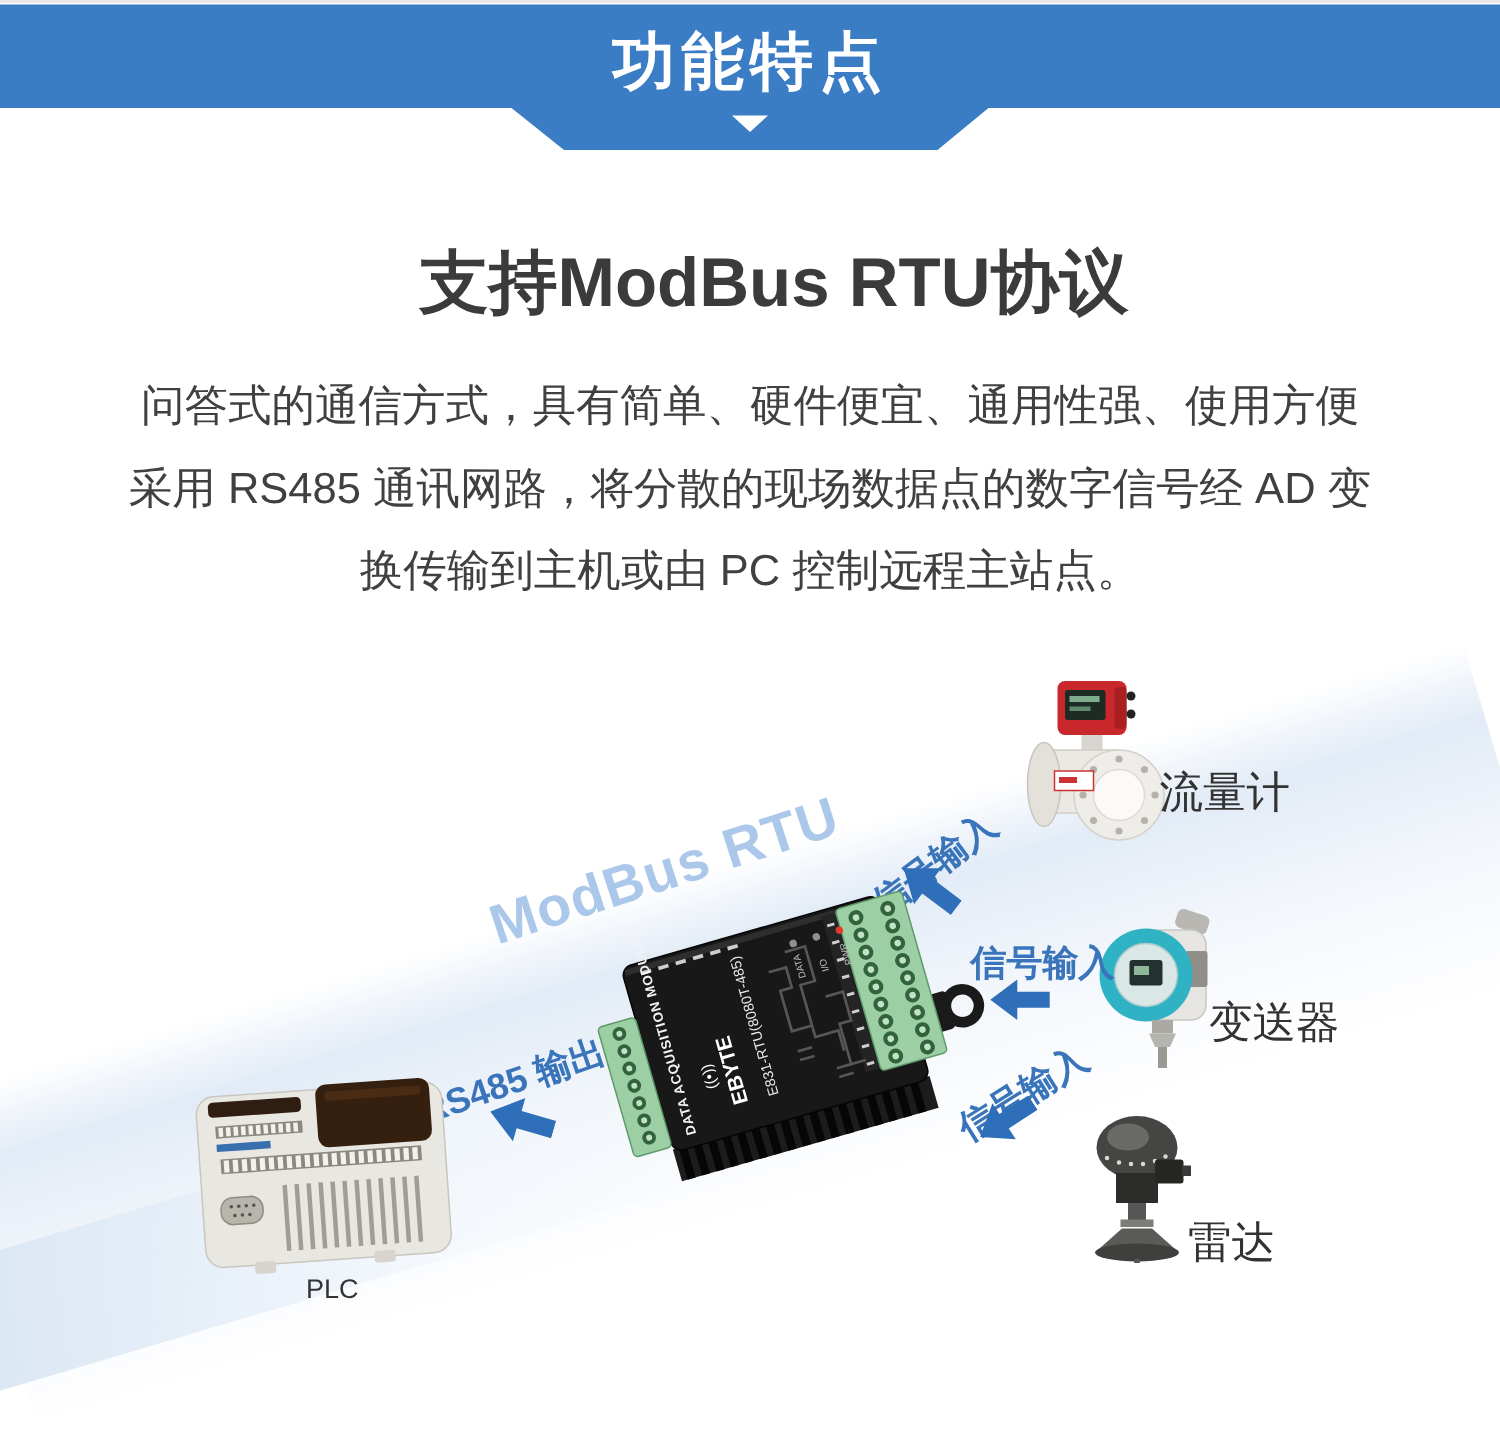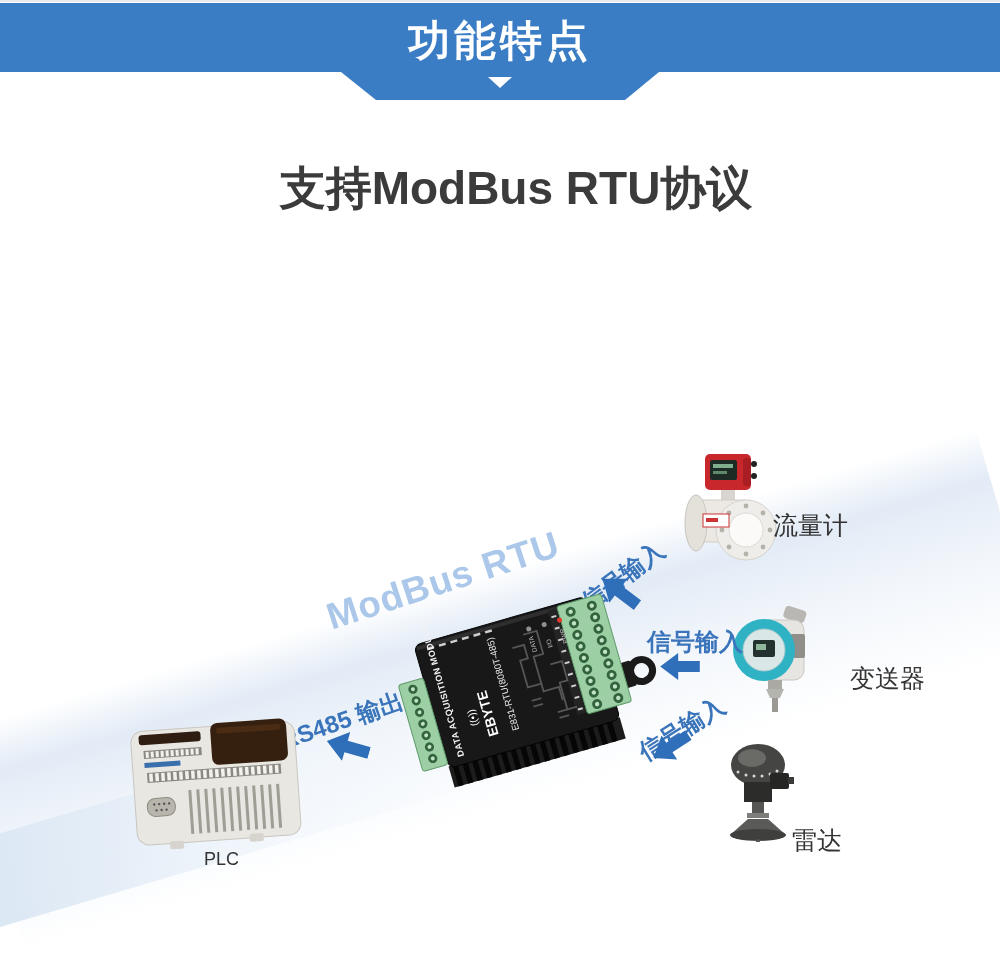--- a/index.html
+++ b/index.html
@@ -22,39 +22,44 @@
         transform:rotate(-16.5deg);
         background:linear-gradient(to bottom,rgba(223,233,244,0) 0%,#e2ebf6 22%,
                    #f2f6fb 55%,rgba(255,255,255,0) 100%);}
   .band2{position:absolute;left:-60px;top:350px;width:560px;height:90px;
          transform:rotate(-16.5deg);
          background:linear-gradient(to right,#d8e5f3 0%,rgba(240,246,252,0.6) 60%,
                     rgba(255,255,255,0) 100%);}
   #watermark{position:absolute;left:322px;top:140px;transform:rotate(-18deg);
              color:#abc8ea;font-size:37px;font-weight:600;letter-spacing:1px;white-space:nowrap;}
   .sig-label{position:absolute;color:#3a74ba;font-size:24px;font-weight:600;white-space:nowrap;}
-  .dev-label{position:absolute;color:#333333;font-size:25px;white-space:nowrap;}
+  .dev-label{position:absolute;color:#333333;font-size:29px;white-space:nowrap;}
   .arrow{position:absolute;}
   svg{display:block;}
 </style>
 </head>
 <body>
 
 <div id="stage">
 
   <div id="topline"></div>
 
   <svg id="banner-svg" width="1000" height="104" viewBox="0 0 1000 104">
     <path d="M0,3 L1000,3 L1000,72 L659,72 L625,100 L376,100 L341,72 L0,72 Z" fill="#3a7dc5"></path>
     <polygon points="488,77 512,77 500,88" fill="#ffffff"></polygon>
   </svg>
   <div id="banner-title">功能特点</div>
 
   <div id="page-title">支持ModBus RTU协议</div>
 
+  <div id="desc">
+    <div>问答式的通信方式，具有简单、硬件便宜、通用性强、使用方便</div>
+    <div>采用 RS485 通讯网路，将分散的现场数据点的数字信号经 AD 变</div>
+    <div>换传输到主机或由 PC 控制远程主站点。</div>
+  </div>
 
   <div id="diagram">
 
     <div class="band"></div>
     <div class="band2"></div>
 
     <div id="watermark">ModBus RTU</div>
 
     <svg class="abs" style="left:683px;top:30px;" width="96" height="122" viewBox="0 0 96 122">
       <rect x="38" y="38" width="14" height="12" fill="#d8d5d0"></rect>
@@ -94,21 +99,21 @@
       <rect x="30" y="14" width="48" height="60" rx="10" fill="#e6e5e1" stroke="#c8c7c2"></rect>
       <rect x="64" y="28" width="15" height="24" rx="2" fill="#8f8e89"></rect>
       <circle cx="38" cy="44" r="31" fill="#2fb3c4"></circle>
       <circle cx="38" cy="44" r="21" fill="#d9e8e6" stroke="#aac9cc"></circle>
       <rect x="27" y="34" width="22" height="17" rx="2" fill="#23322e"></rect>
       <rect x="30" y="38" width="10" height="6" fill="#8fb79b"></rect>
       <rect x="42" y="74" width="14" height="9" fill="#aaa9a4"></rect>
       <polygon points="40,83 58,83 54,92 44,92" fill="#b5b5b0"></polygon>
       <rect x="46" y="92" width="6" height="14" fill="#9a9994"></rect>
     </svg>
-    <div class="dev-label" style="left:806px;top:242px;margin-left:44px;">变送器</div>
+    <div class="dev-label" style="left:806px;top:242px;">变送器</div>
 
     <div class="sig-label" style="left:647px;top:206px;">信号输入</div>
     <svg class="arrow" style="left:660px;top:233px;" width="40" height="27" viewBox="0 0 44 30">
       <polygon points="0,15 20,0 20,9 44,9 44,21 20,21 20,30" fill="#2f6fba"></polygon>
     </svg>
 
     <svg class="abs" style="left:716px;top:322px;" width="84" height="100" viewBox="0 0 84 100">
       <ellipse cx="42" cy="23" rx="27" ry="21" fill="#454543"></ellipse>
       <ellipse cx="36" cy="16" rx="14" ry="9" fill="#6a6a67"></ellipse>
       <g fill="#d8d8d5">
@@ -121,21 +126,21 @@
       </g>
       <rect x="28" y="40" width="28" height="20" fill="#2c2c2a"></rect>
       <rect x="54" y="31" width="19" height="16" rx="2" fill="#262624"></rect>
       <rect x="72" y="35" width="6" height="7" fill="#3a3a38"></rect>
       <rect x="36" y="60" width="12" height="12" fill="#565654"></rect>
       <rect x="31" y="71" width="22" height="5" fill="#7d7d7a"></rect>
       <polygon points="14,93 70,93 52,77 32,77" fill="#5a5a58"></polygon>
       <ellipse cx="42" cy="93" rx="28" ry="6" fill="#3f3f3d"></ellipse>
       <circle cx="42" cy="99" r="2" fill="#555553"></circle>
     </svg>
-    <div class="dev-label" style="left:792px;top:404px;">雷达</div>
+    <div class="dev-label" style="left:792px;top:389px;">雷达</div>
 
     <div class="sig-label" style="left:634px;top:293px;transform:rotate(-32deg);">信号输入</div>
     <svg class="arrow" style="left:650px;top:312px;transform:rotate(-33deg);" width="42" height="29" viewBox="0 0 44 30">
       <polygon points="0,15 20,0 20,9 44,9 44,21 20,21 20,30" fill="#2f6fba"></polygon>
     </svg>
 
     <svg class="abs" style="left:370px;top:142px;" width="310" height="250" viewBox="0 0 310 250">
       <g transform="translate(148,120) rotate(-16)">
 
         <rect x="-90" y="62" width="178" height="22" fill="#1c1c1c"></rect>

